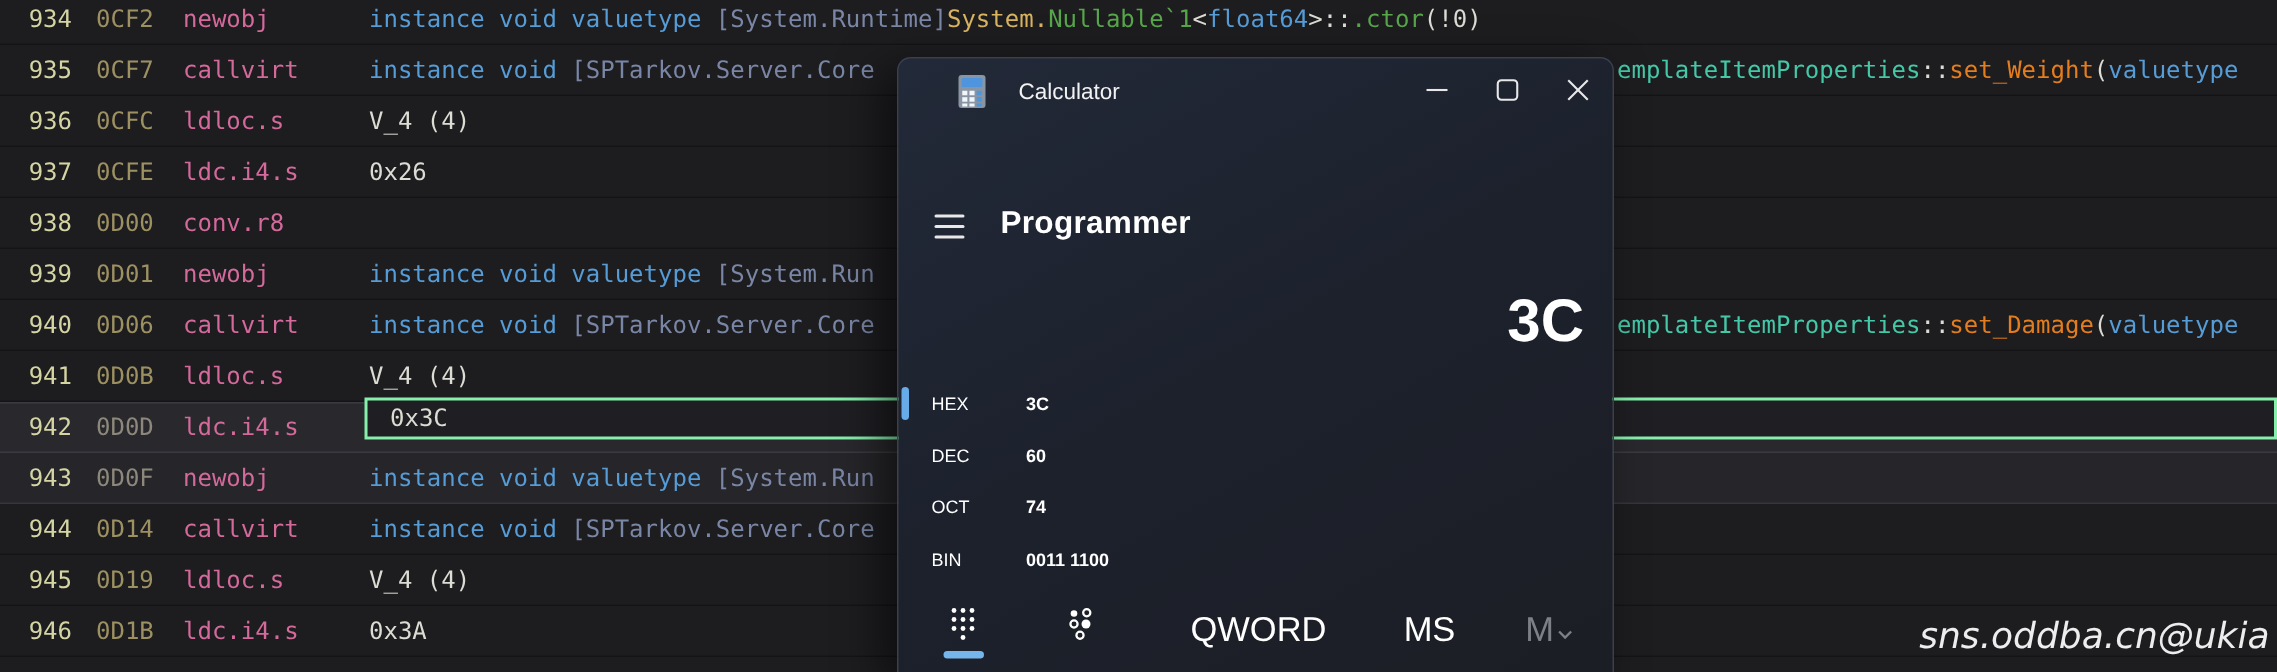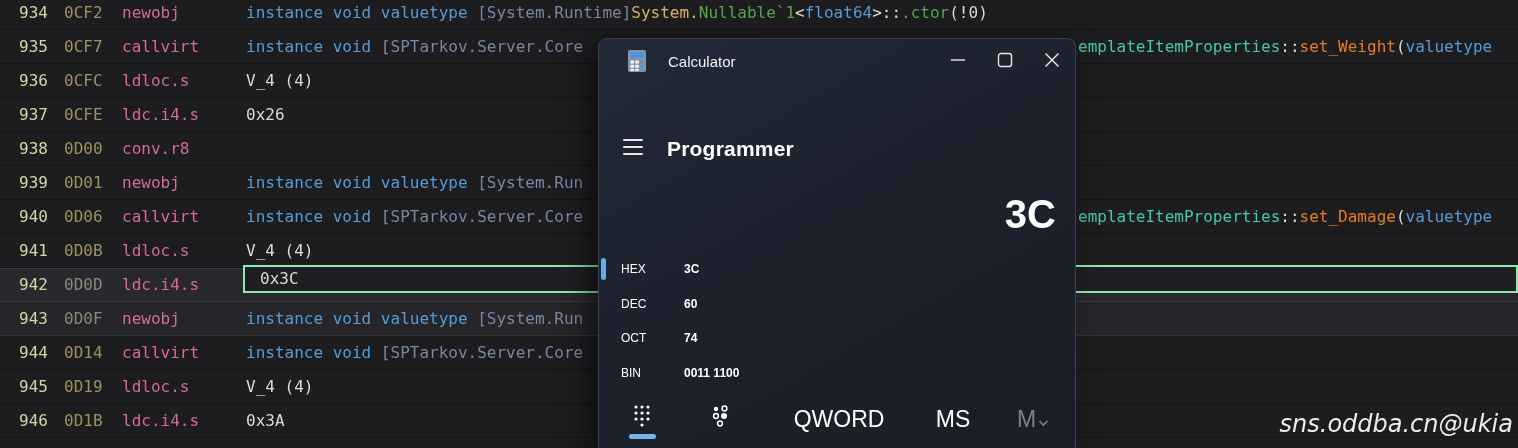--- a/index.html
+++ b/index.html
@@ -23,26 +23,26 @@
            border:2px solid #86efac;background:#1f1f23;line-height:24px;padding-left:15px;color:#dcdcd4;}
   
   .watermark{position:absolute;top:410px;right:5px;font-family:"DejaVu Sans",sans-serif;
              font-size:24px;color:#ededed;z-index:3;font-style:italic;}
   
   .calc{position:absolute;left:598px;top:38px;width:478px;height:411px;z-index:10;
         border:1px solid #39404f;border-bottom:none;border-radius:9px 9px 0 0;box-sizing:border-box;
         background:linear-gradient(150deg,#222938 0%,#1c212c 50%,#1c1e25 100%);
         box-shadow:-10px 8px 30px rgba(0,0,0,.55);
         font-family:"Liberation Sans","DejaVu Sans",sans-serif;color:#fff;}
-  .titlebar{position:relative;height:44px;display:flex;align-items:center;padding-left:28px;}
+  .titlebar{position:relative;height:44px;display:flex;align-items:center;padding-left:39px;}
   .calc-title{margin-left:21px;font-size:15px;color:#f2f2f2;}
   .win-controls{position:absolute;right:0;top:0;height:44px;display:flex;}
   .winbtn{width:47px;height:44px;display:flex;align-items:center;justify-content:center;
           background:none;border:none;padding:0;cursor:pointer;}
-  .menurow{position:absolute;left:0;top:98px;display:flex;align-items:flex-start;}
+  .menurow{position:absolute;left:0;top:98px;display:flex;align-items:flex-end;}
   .hamburger{margin-left:24px;width:22px;height:20px;background:none;border:none;padding:2px 0;
              display:flex;flex-direction:column;justify-content:space-between;cursor:pointer;}
   .hamburger span{display:block;width:20px;height:2px;background:#e8e8e8;border-radius:1px;}
   .mode{margin-left:22px;font-size:21px;font-weight:700;color:#fff;letter-spacing:.2px;}
   .display{position:absolute;top:152px;right:19px;font-size:40px;font-weight:700;color:#fff;line-height:46px;}
   .radix{position:absolute;left:0;right:0;top:213px;}
   .rrow{position:relative;height:34.5px;line-height:34.5px;font-size:12px;cursor:pointer;}
   .rlabel{position:absolute;left:22px;color:#fff;}
   .rval{position:absolute;left:85px;color:#fff;font-weight:600;}
   .pill{display:none;position:absolute;left:2px;top:6px;width:5px;height:22px;border-radius:3px;background:#67abe8;}

